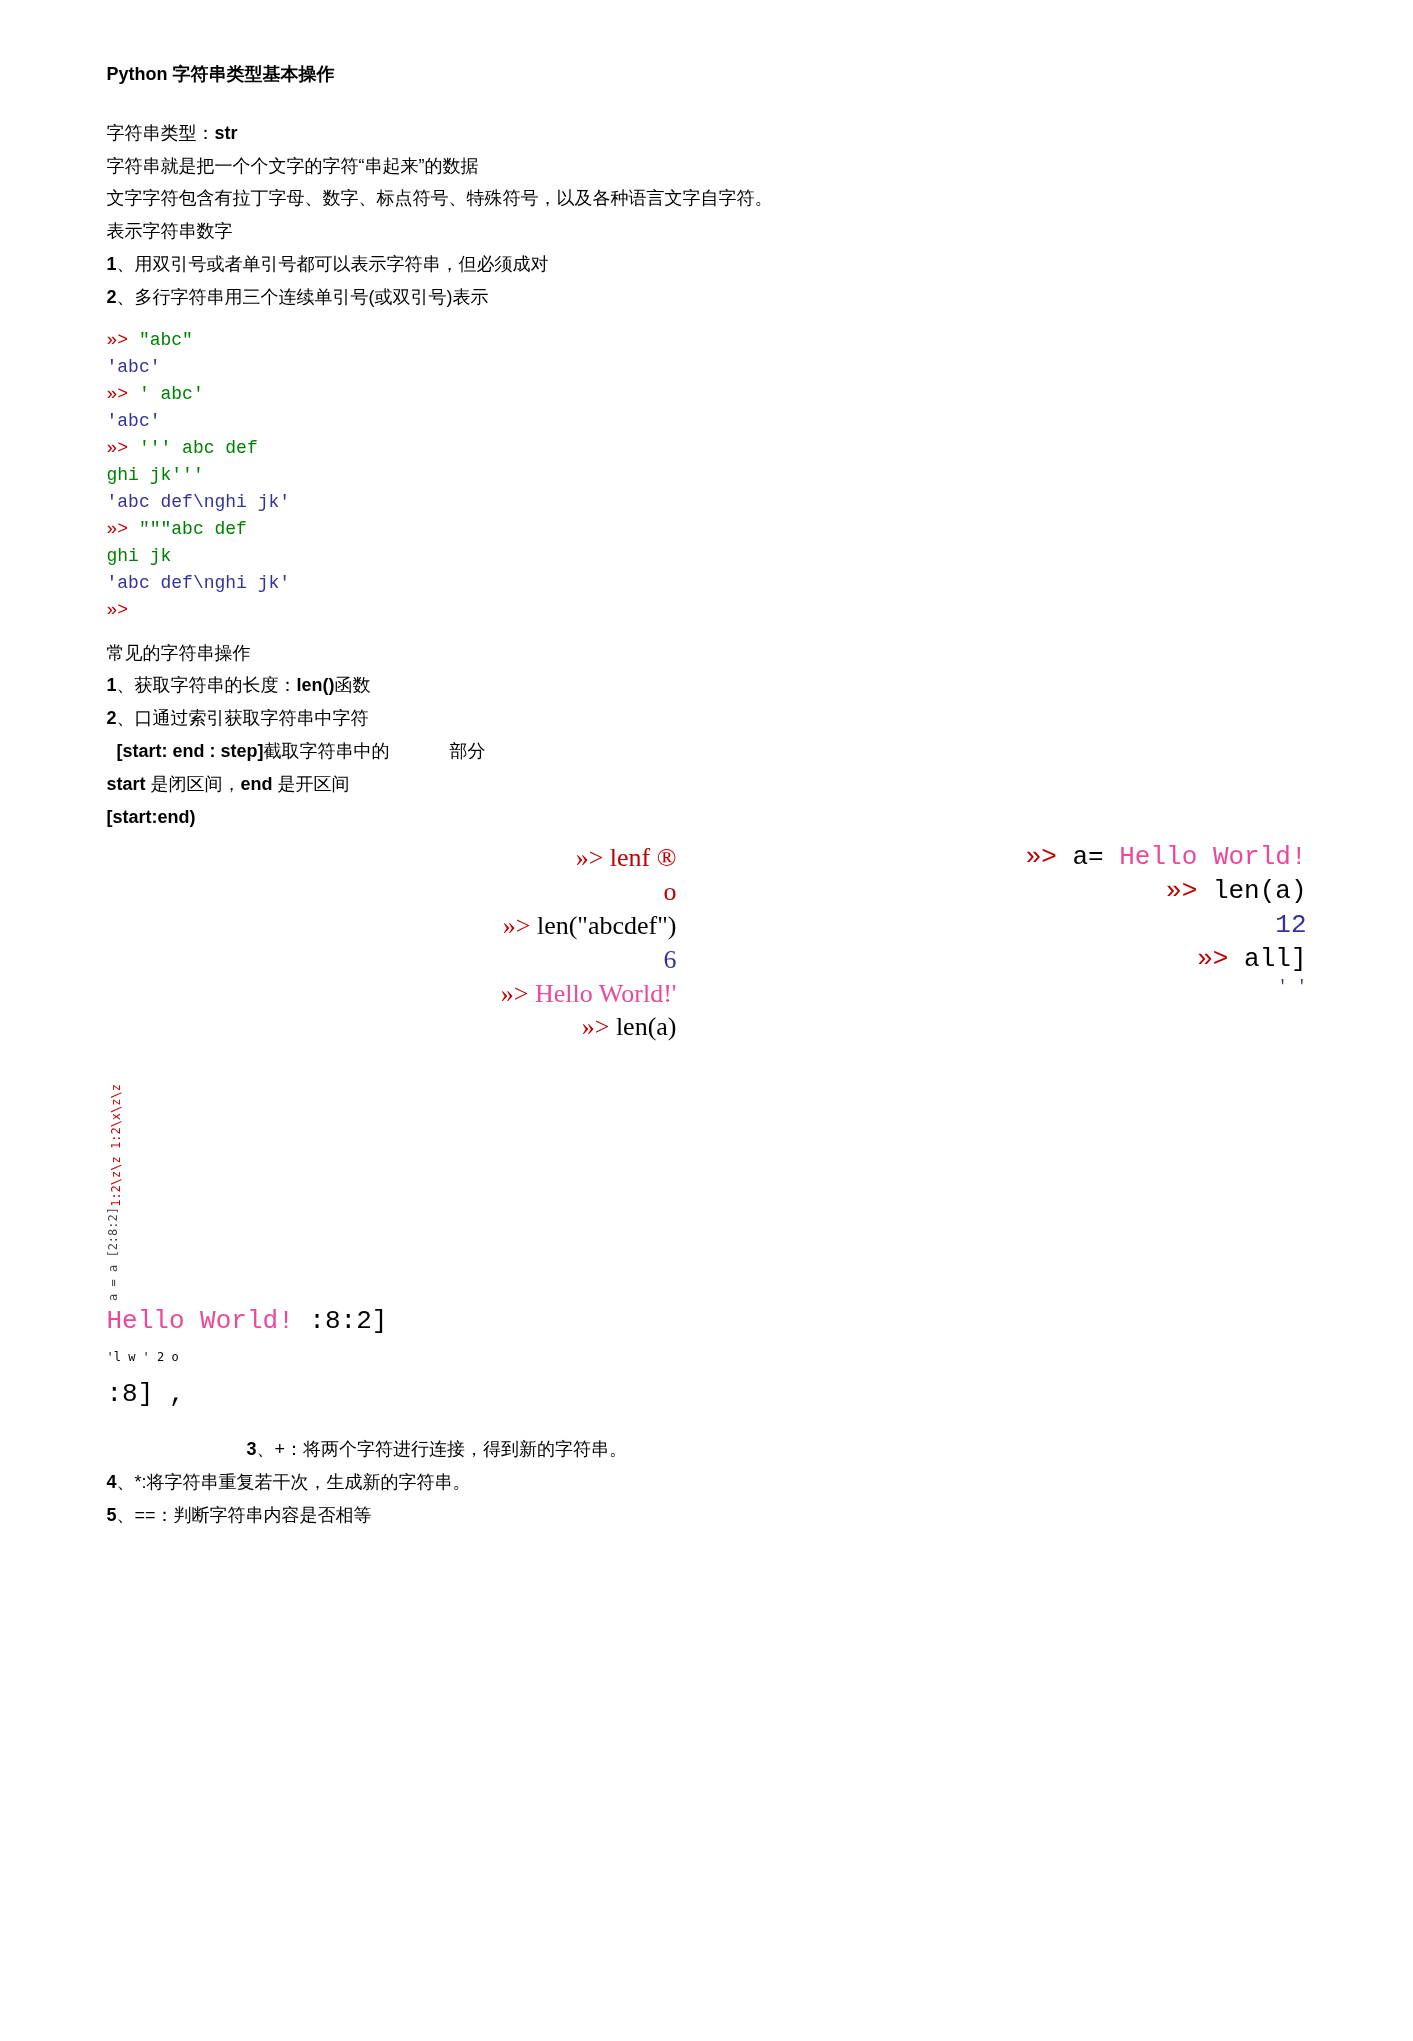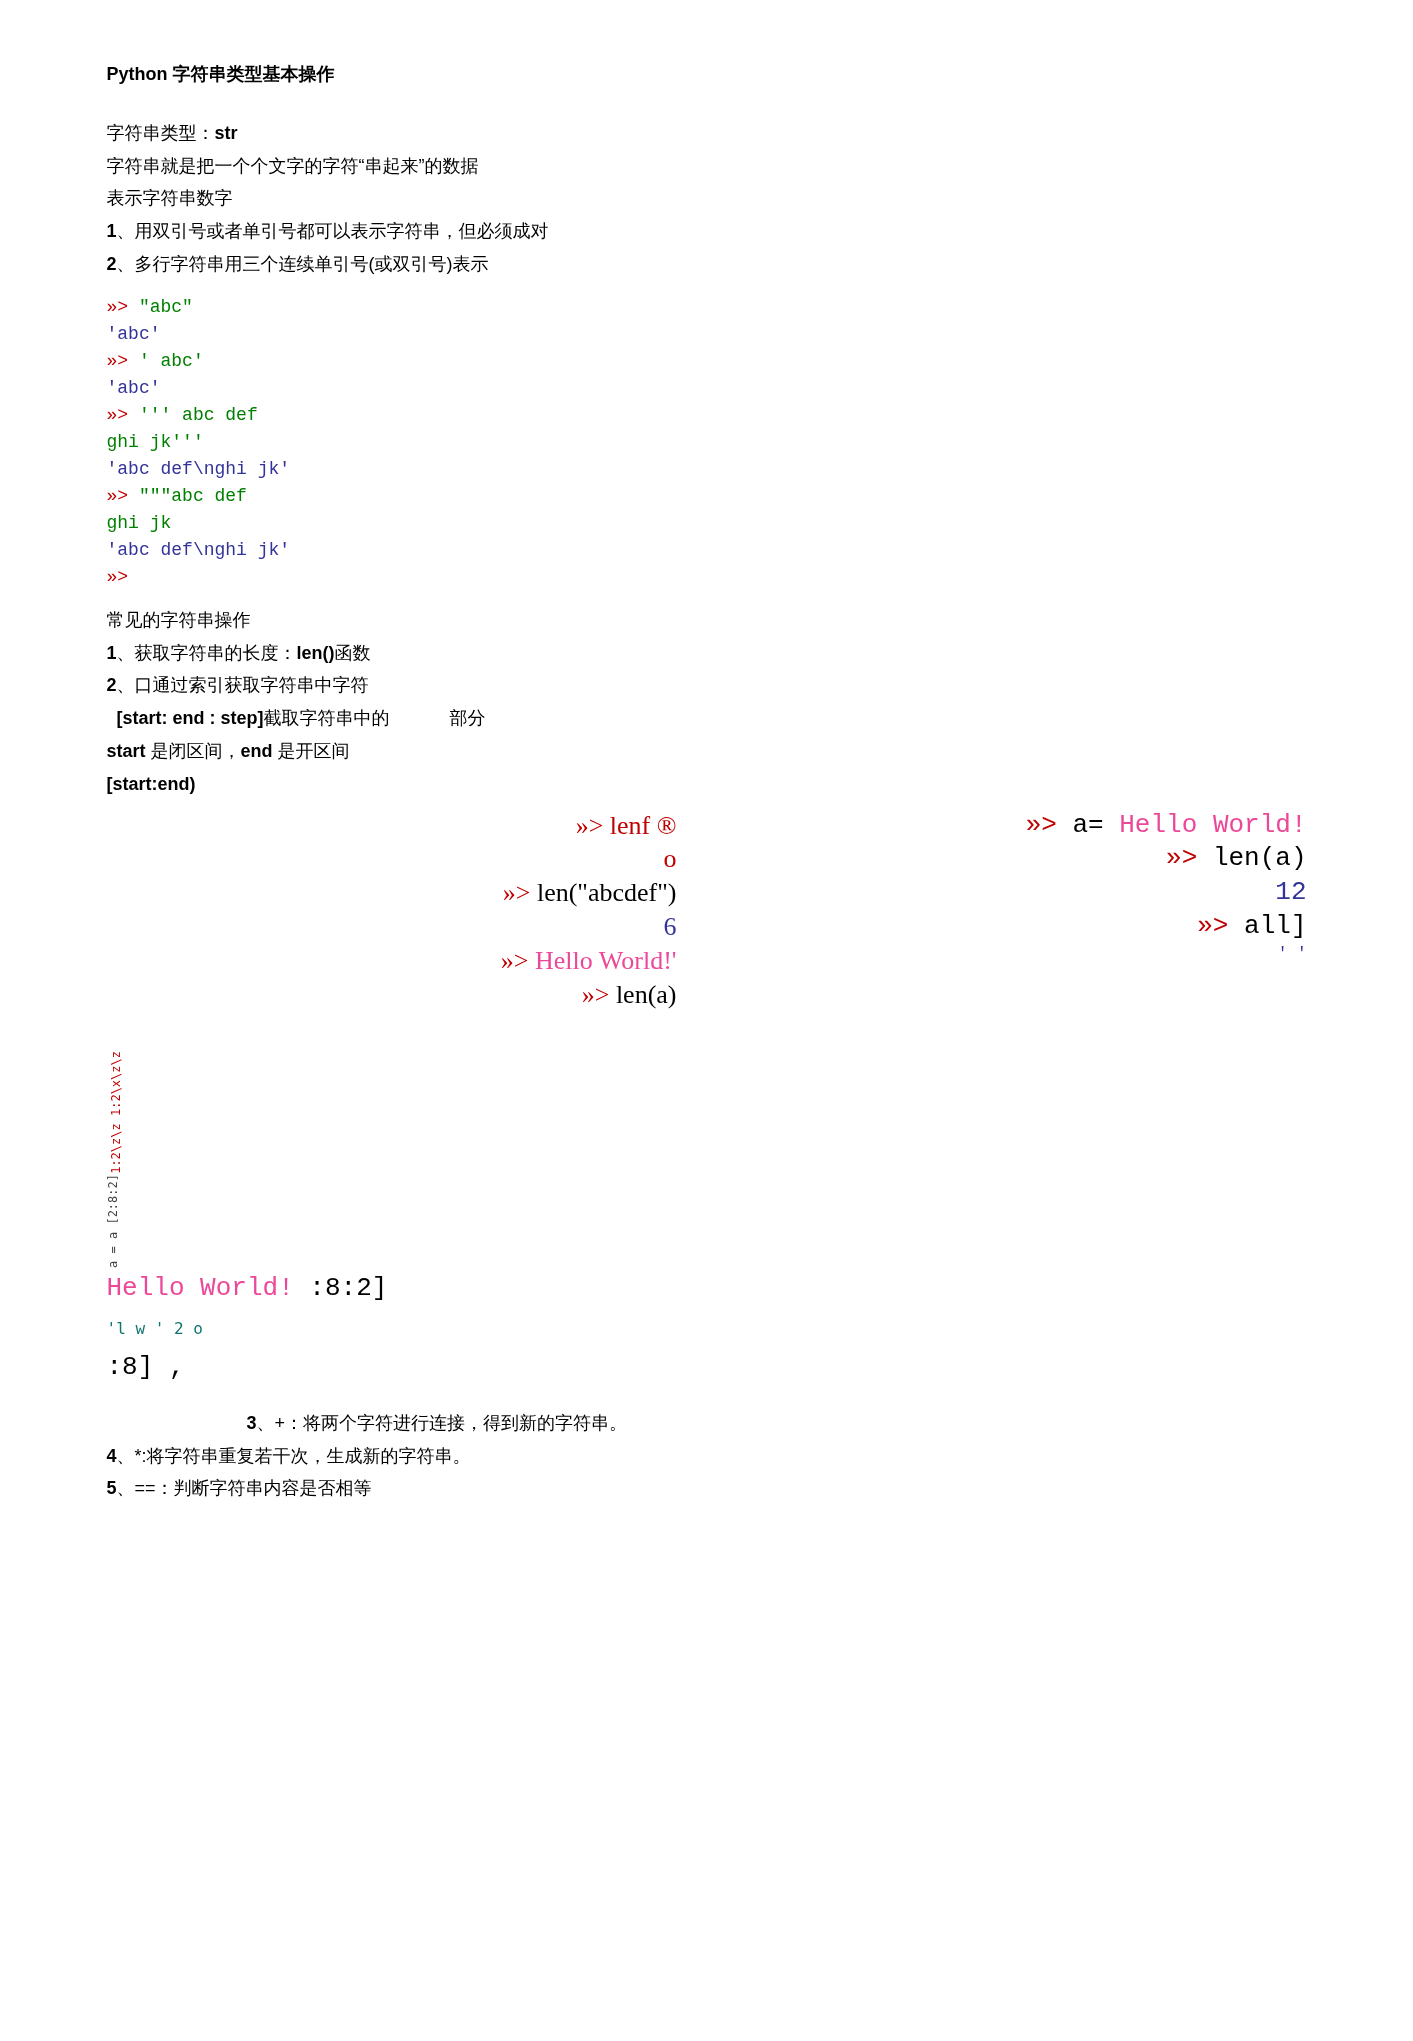--- a/index.html
+++ b/index.html
@@ -64,20 +64,21 @@
 
 <div class="title">
   <span>Python 字符串类型基本操作</span>
 </div>
 
 <div>
   <div class="paragraph">
     <span>字符串类型：</span><span class="bold">str</span>
   </div>
   <div class="paragraph">字符串就是把一个个文字的字符“串起来”的数据</div>
+  <div class="paragraph">文字字符包含有拉丁字母、数字、标点符号、特殊符号，以及各种语言文字自字符。</div>
   <div class="paragraph">表示字符串数字</div>
   <div class="paragraph">
     <span class="bold">1</span><span>、用双引号或者单引号都可以表示字符串，但必须成对</span>
   </div>
   <div class="paragraph">
     <span class="bold">2</span><span>、多行字符串用三个连续单引号(或双引号)表示</span>
   </div>
 </div>
 
 <div class="code-block">
@@ -135,21 +136,21 @@
     <div style="display:flex; flex-direction:column; font-family:monospace; font-size:12px; color:#666; margin-right:8px;">
       <span class="prompt" style="writing-mode:vertical-rl; transform:rotate(180deg);">1:2\z\z 1:2\x\z\z</span>
     </div>
     <div style="display:flex; flex-direction:column; font-family:monospace; font-size:12px; color:#444; margin-right:8px; line-height:1.1;">
       <span style="writing-mode:vertical-rl; transform:rotate(180deg);">a = a [2:8:2]</span>
     </div>
     <div>
       <div class="code-line-big">
         <span class="green">Hello World!</span><span> :8:2]</span>
       </div>
-      <div style="font-family:monospace; font-size:16px; color:#0f766e; margin:6px 0;">'l w ' 2 o</div>
+      <div style="font-family:monospace; font-size:12px; color:#000000; margin:6px 0;">'l w ' 2 o</div>
       <div class="code-line-big">:8] ,</div>
     </div>
   </div>
 
   <div class="list-items">
     <div class="paragraph" style="margin-left:140px;">
       <span class="bold">3</span><span>、+：将两个字符进行连接，得到新的字符串。</span>
     </div>
     <div class="paragraph">
       <span class="bold">4</span><span>、*:将字符串重复若干次，生成新的字符串。</span>

